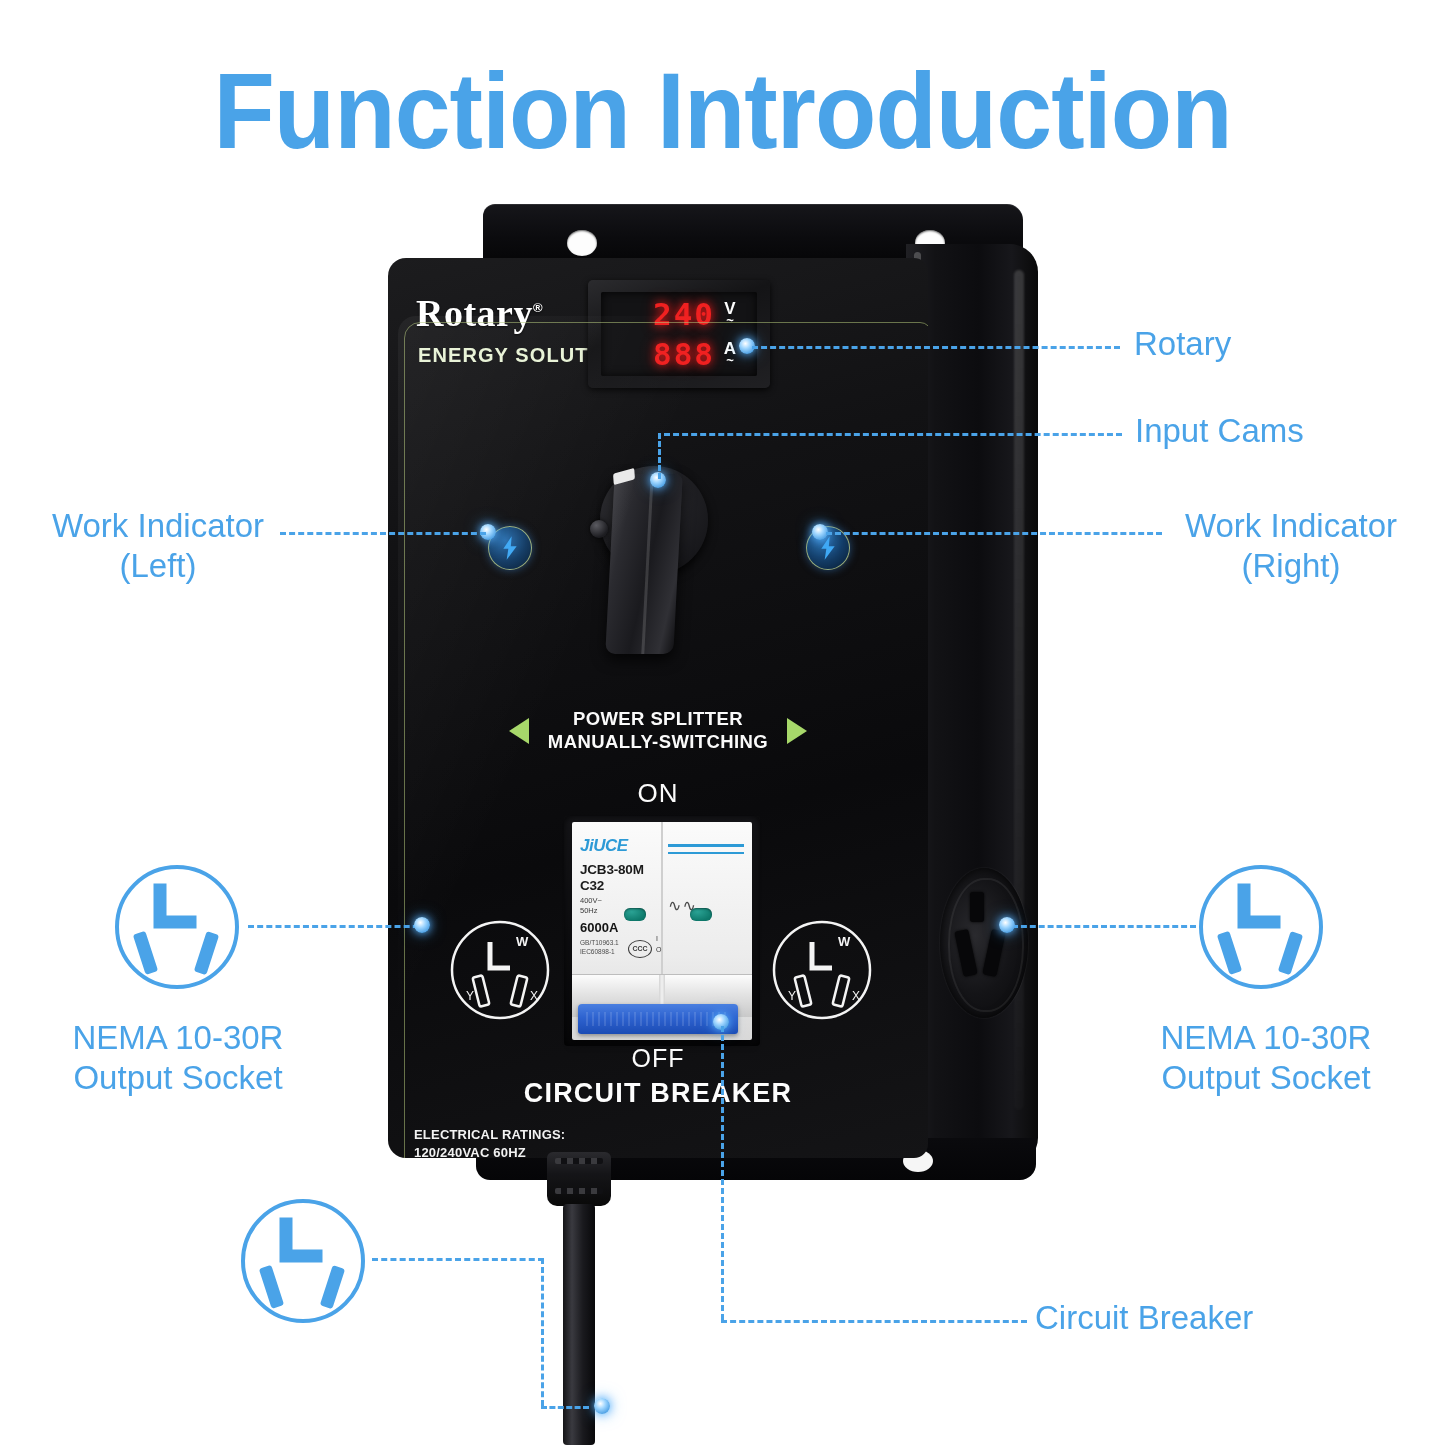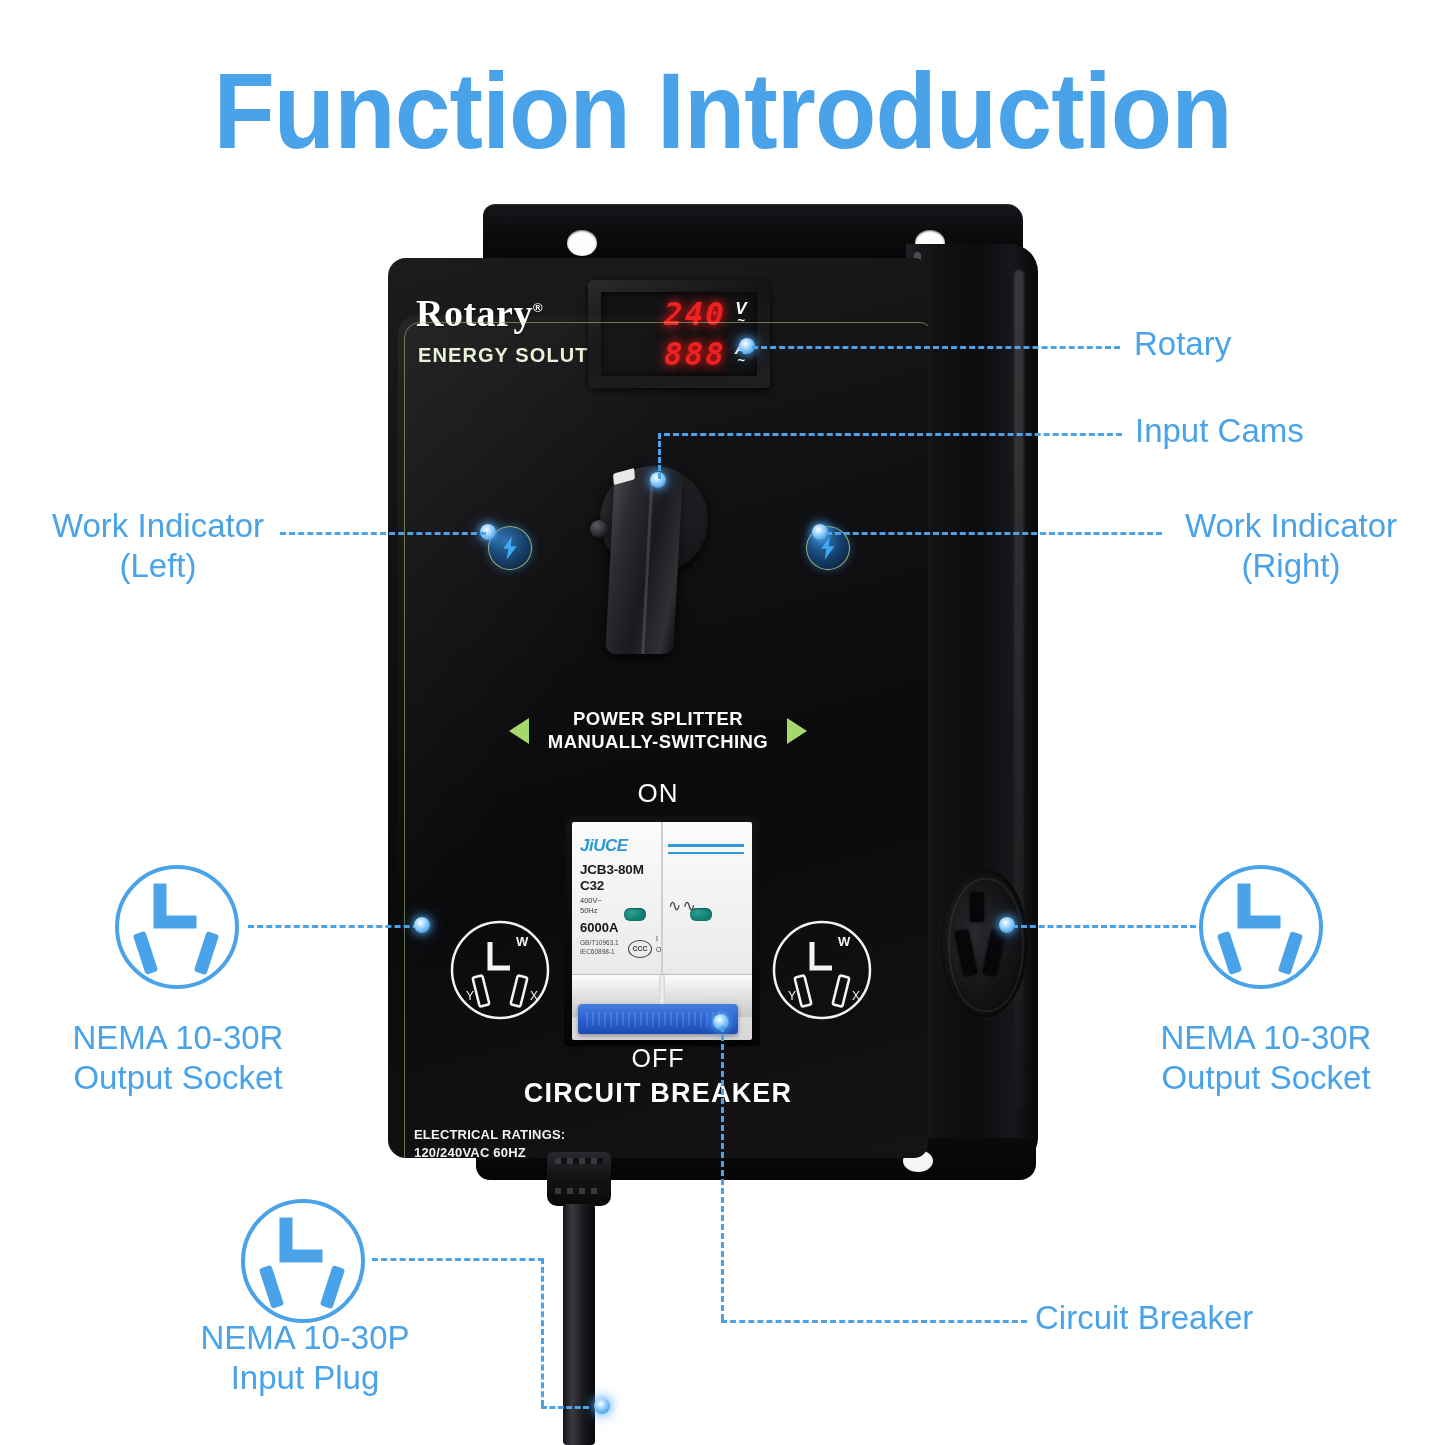--- a/index.html
+++ b/index.html
@@ -130,21 +130,21 @@
     padding:9px;box-sizing:border-box;
   }
   .meter-screen{
     position:absolute;left:13px;top:12px;width:156px;height:84px;
     background:#131315;border-radius:2px;
     box-shadow:0 0 10px rgba(0,0,0,.9) inset;
     display:flex;flex-direction:column;justify-content:center;
   }
   .meter-row{
     display:flex;align-items:center;justify-content:flex-end;
-    padding:0 7px;height:40px;gap:6px;font-style:italic;
+    padding:0 18px;height:40px;gap:6px;
   }
   .seg{
     color:#f02020;
     font-family:"DejaVu Sans Mono", monospace;
     font-weight:bold;font-size:31px;letter-spacing:2px;line-height:1;
     text-shadow:0 0 8px rgba(255,30,30,.85),0 0 16px rgba(255,0,0,.45);
   }
   .unit{
     color:#fdfdfd;font-size:17px;font-weight:bold;line-height:.85;text-align:center;
     width:18px;
@@ -520,21 +520,19 @@
   <svg class="nema-icon" style="left:238px;top:1196px;" viewBox="0 0 130 130">
     <circle cx="65" cy="65" r="60" fill="none" stroke="#4aa3e8" stroke-width="4"></circle>
     <path d="M48 28 L48 60 L78 60" fill="none" stroke="#4aa3e8" stroke-width="13" stroke-linecap="square"></path>
     <rect x="27" y="70" width="13" height="42" rx="3" fill="#4aa3e8" transform="rotate(-18 33 91)"></rect>
     <rect x="88" y="70" width="13" height="42" rx="3" fill="#4aa3e8" transform="rotate(18 94 91)"></rect>
   </svg>
   <div class="dash-h" style="left:372px;top:1258px;width:172px;"></div>
   <div class="dash-v" style="left:541px;top:1258px;height:148px;"></div>
   <div class="dash-h" style="left:541px;top:1406px;width:48px;"></div>
   <div class="dot" style="left:594px;top:1398px;"></div>
-  <div class="callout-label" style="left:140px;top:1318px;text-align:center;width:330px;">NEMA 10-30P
-Input Plug</div>
 
   <div class="dot" style="left:713px;top:1014px;"></div>
   <div class="dash-v" style="left:721px;top:1026px;height:294px;"></div>
   <div class="dash-h" style="left:721px;top:1320px;width:306px;"></div>
   <div class="callout-label" style="left:1035px;top:1298px;">Circuit Breaker</div>
 
 </div>
 
 </body></html>

